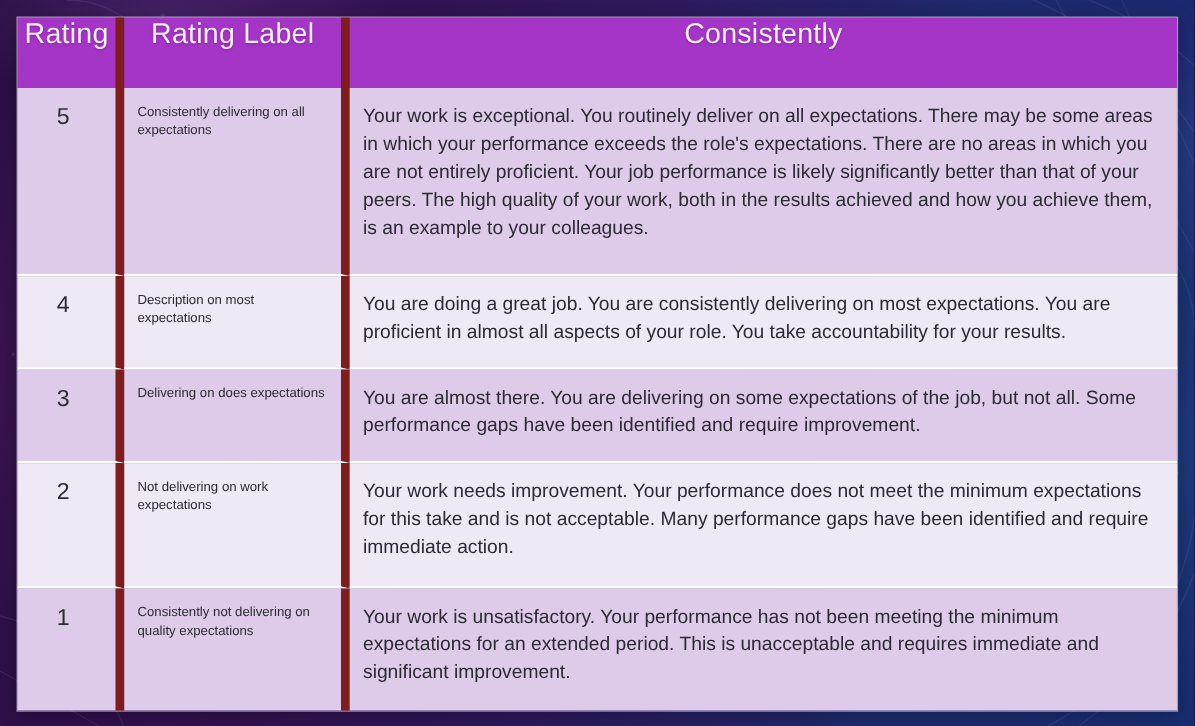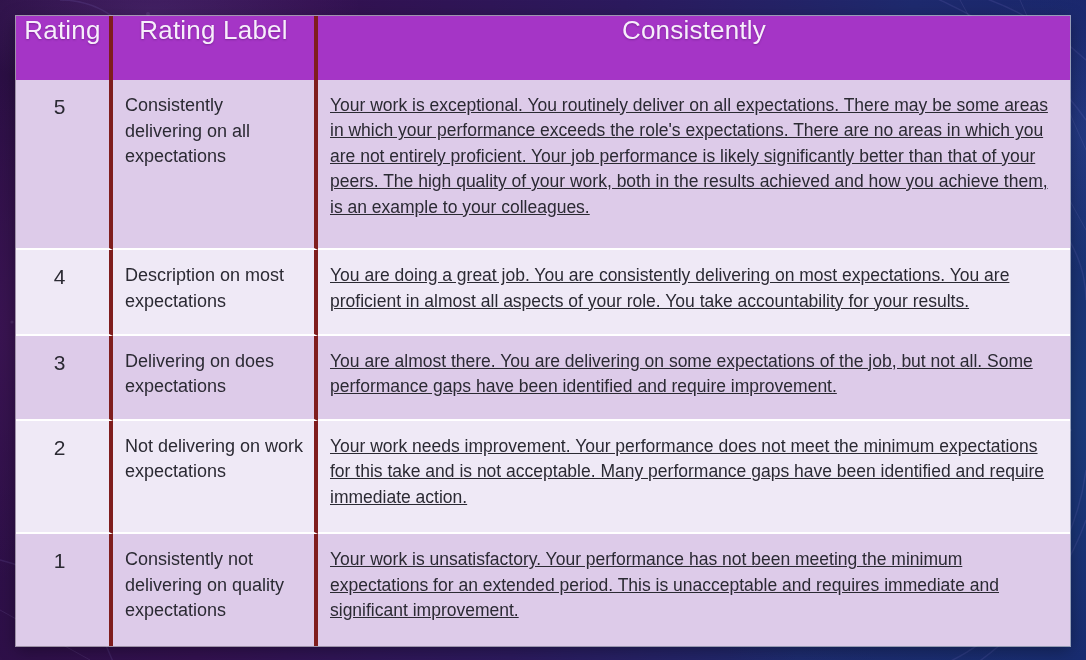--- a/index.html
+++ b/index.html
@@ -45,21 +45,21 @@
     top: 16px;
     width: 1054px;
     height: 630px;
     border-collapse: separate;
     border-spacing: 0;
     table-layout: fixed;
     box-shadow: 0 0 0 1px rgba(255,255,255,0.55), 0 4px 16px rgba(0,0,0,0.35);
   }
 
   #rating-table td, #rating-table th {
-    border-right: 4px solid #7f1d1d;
+    border-right: 8px solid #7f1d1d;
     border-bottom: 2px solid #ffffff;
     vertical-align: top;
   }
   #rating-table tr > *:last-child { border-right: none; }
   #rating-table tr:last-child > * { border-bottom: none; }
 
   
   thead th {
     background: #a535c6;
     color: #f7eefb;
@@ -85,27 +85,26 @@
     line-height: 1.42;
   }
   td.cell-rating {
     text-align: center;
     font-size: 21px;
     color: #2b2a33;
     padding: 12px 6px 0 0;
   }
   td.cell-label {
     padding: 13px 10px 10px 12px;
-    font-size: 18px;
+    font-size: 12px;
   }
   td.cell-desc {
     padding: 13px 14px 10px 12px;
     font-size: 17.5px;
     line-height: 1.45;
-    text-decoration: underline;
   }
 
   tbody tr.row-odd  td { background: #ddcbe9; }
   tbody tr.row-even td { background: #efe9f6; }
 </style>
 </head>
 <body>
 
 <div id="slide-bg">
   <svg id="slide-bg-arcs" viewBox="0 0 1086 660" preserveAspectRatio="none">

